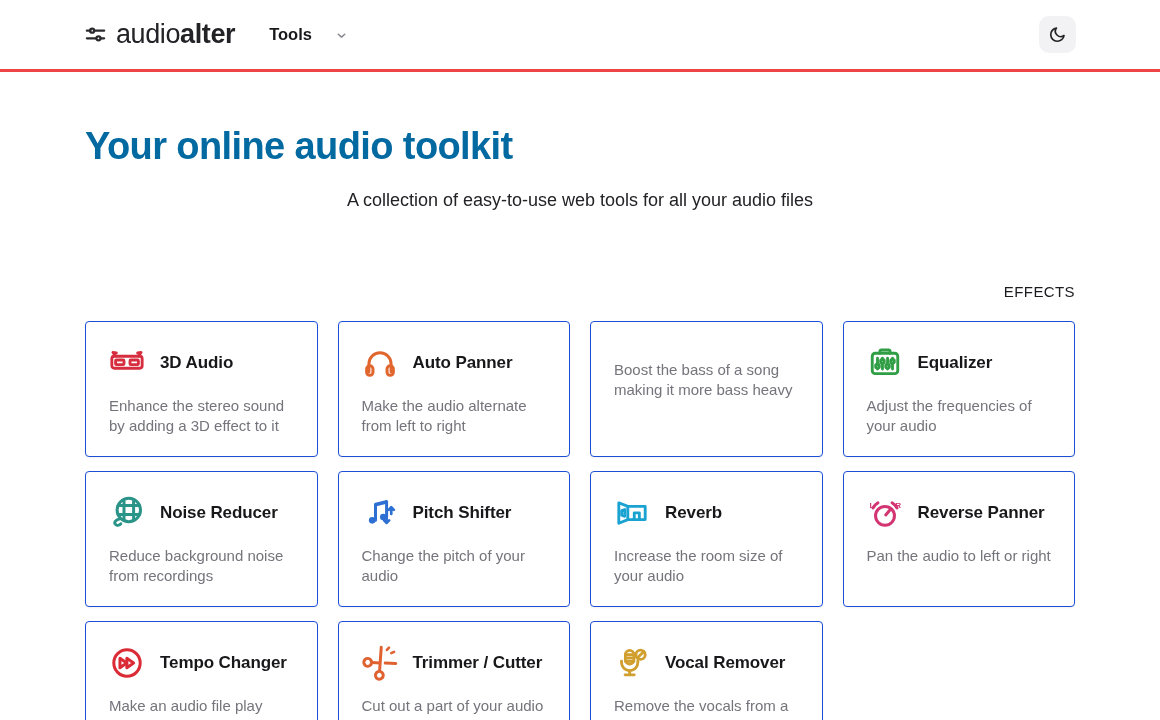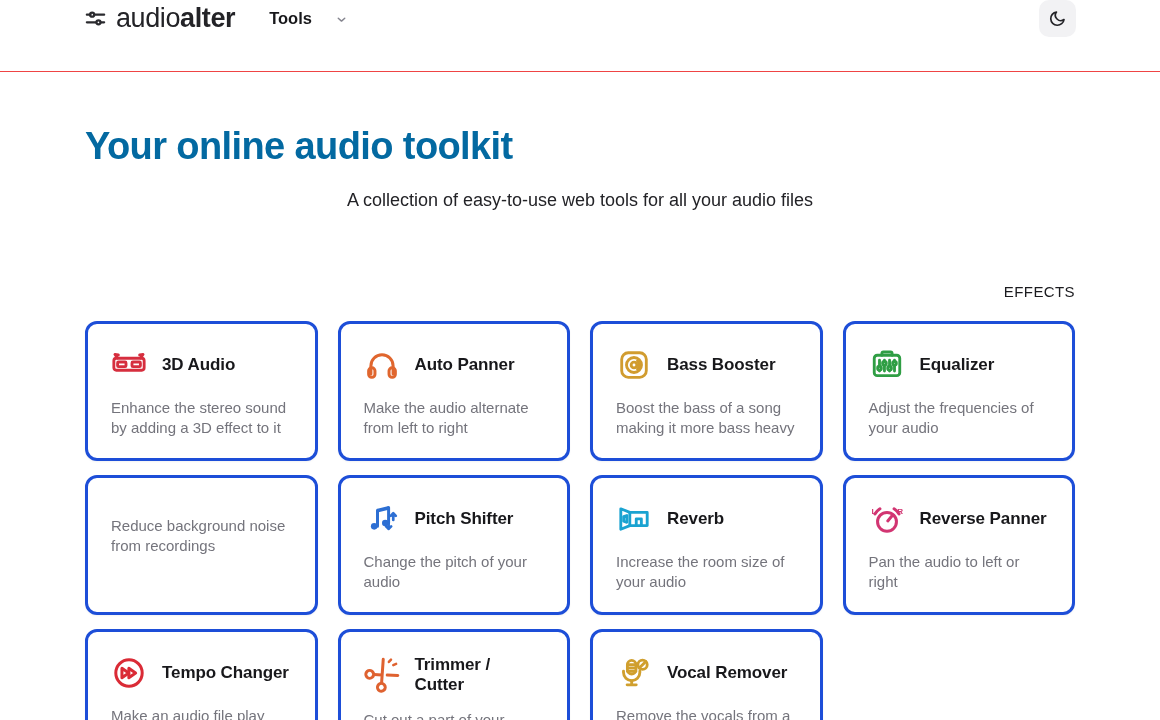--- a/index.html
+++ b/index.html
@@ -5,22 +5,22 @@
   * { box-sizing: border-box; }
   html, body { margin: 0; padding: 0; }
   body {
     width: 1160px; height: 720px; overflow: hidden;
     background: #ffffff; color: #18181b;
     font-family: "Liberation Sans", sans-serif;
     -webkit-font-smoothing: antialiased;
   }
   
   header {
-    height: 72px; border-bottom: 1px solid #ef4444;
-    display: flex; align-items: flex-start; background: #fff;
+    height: 72px; border-bottom: 3px solid #ef4444;
+    display: flex; align-items: center; background: #fff;
   }
   .header-inner {
     width: 992px; margin: 0 auto;
     display: flex; align-items: center;
   }
   .logo {
     display: flex; align-items: center; gap: 9px;
     font-size: 27px; letter-spacing: -0.4px; color: #232327;
     text-decoration: none; cursor: pointer;
   }
@@ -56,21 +56,21 @@
     font-size: 15px; font-weight: 400; letter-spacing: 0.4px; color: #1b1b1f;
   }
   
   .grid {
     margin-top: 21px;
     display: grid; grid-template-columns: repeat(4, 1fr);
     column-gap: 20px; row-gap: 14px;
   }
   .card {
     display: block; background: #fff;
-    border: 3px solid #1d4ed8; border-radius: 12px;
+    border: 1px solid #1d4ed8; border-radius: 4px;
     box-shadow: 0 1px 2px rgba(16,16,20,.05);
     padding: 23px 23px 20px; min-height: 136px;
     text-decoration: none; color: inherit; cursor: pointer;
   }
   .card-head { display: flex; align-items: center; gap: 15px; }
   .card-icon { width: 36px; height: 36px; flex: none; display: flex; color: var(--accent); }
   .card-icon svg { width: 36px; height: 36px; }
   .card-title { font-size: 17px; font-weight: 700; color: #18181b; letter-spacing: -0.1px; }
   .card-desc {
     margin: 15px 0 0; font-size: 15px; line-height: 20px;
@@ -139,31 +139,20 @@
               <rect x="3.1" y="13.9" width="4.2" height="6.3" rx="2"></rect>
               <rect x="16.7" y="13.9" width="4.2" height="6.3" rx="2"></rect>
             </svg>
           </span>
       <span class="card-title">Auto Panner</span>
     </div>
     <p class="card-desc">Make the audio alternate from left to right</p>
   </a>
 
   <a class="card" style="--accent: #d19c2f;">
-    <div class="card-head">
-      <span class="card-icon">
-            <svg viewBox="0 0 24 24" fill="none" stroke="currentColor" stroke-linecap="round" stroke-linejoin="round" stroke-width="1.9">
-              <rect x="3.8" y="3.8" width="16.4" height="16.4" rx="4.4"></rect>
-              <circle cx="12" cy="12" r="5"></circle>
-              <circle cx="12" cy="12" r="1.9"></circle>
-              <path d="M14.3 9.3a3.7 3.7 0 0 1 0 5.4"></path>
-            </svg>
-          </span>
-      <span class="card-title">Bass Booster</span>
-    </div>
     <p class="card-desc">Boost the bass of a song making it more bass heavy</p>
   </a>
 
   <a class="card" style="--accent: #2f9e44;">
     <div class="card-head">
       <span class="card-icon">
             <svg viewBox="0 0 24 24" fill="none" stroke="currentColor" stroke-linecap="round" stroke-linejoin="round" stroke-width="1.9">
               <rect x="3.5" y="5.5" width="17" height="13.6" rx="2"></rect>
               <path d="M8.6 5.5V4.3a1 1 0 0 1 1-1h4.8a1 1 0 0 1 1 1v1.2"></path>
               <path d="M7 8.8v7.2M10.3 8.8v7.2M13.7 8.8v7.2M17 8.8v7.2"></path>
@@ -172,20 +161,30 @@
               <circle cx="13.7" cy="14.1" r="1.25" fill="#fff"></circle>
               <circle cx="17" cy="10.9" r="1.25" fill="#fff"></circle>
             </svg>
           </span>
       <span class="card-title">Equalizer</span>
     </div>
     <p class="card-desc">Adjust the frequencies of your audio</p>
   </a>
 
   <a class="card" style="--accent: #2b9488;">
+    <div class="card-head">
+      <span class="card-icon">
+            <svg viewBox="0 0 24 24" fill="none" stroke="currentColor" stroke-linecap="round" stroke-linejoin="round" stroke-width="2">
+              <circle cx="13.2" cy="10" r="7.8"></circle>
+              <path d="M10 3.1v13.8M16.4 3.1v13.8M6.1 7h14.2M6.1 13h14.2"></path>
+              <path d="M7.2 15.9c-2.7.6-4 2.2-3 3.6.8 1.1 2.9 1 3.7-.3"></path>
+            </svg>
+          </span>
+      <span class="card-title">Noise Reducer</span>
+    </div>
     <p class="card-desc">Reduce background noise from recordings</p>
   </a>
 
   <a class="card" style="--accent: #2d6fd3;">
     <div class="card-head">
       <span class="card-icon">
             <svg viewBox="0 0 24 24" fill="none" stroke="currentColor" stroke-linecap="round" stroke-linejoin="round" stroke-width="2">
               <circle cx="6.8" cy="16.9" r="2.2" fill="currentColor" stroke="none"></circle>
               <circle cx="14.2" cy="14.7" r="2.2" fill="currentColor" stroke="none"></circle>
               <path d="M9 16.9V6.1M16.4 14.7V4.3"></path>

